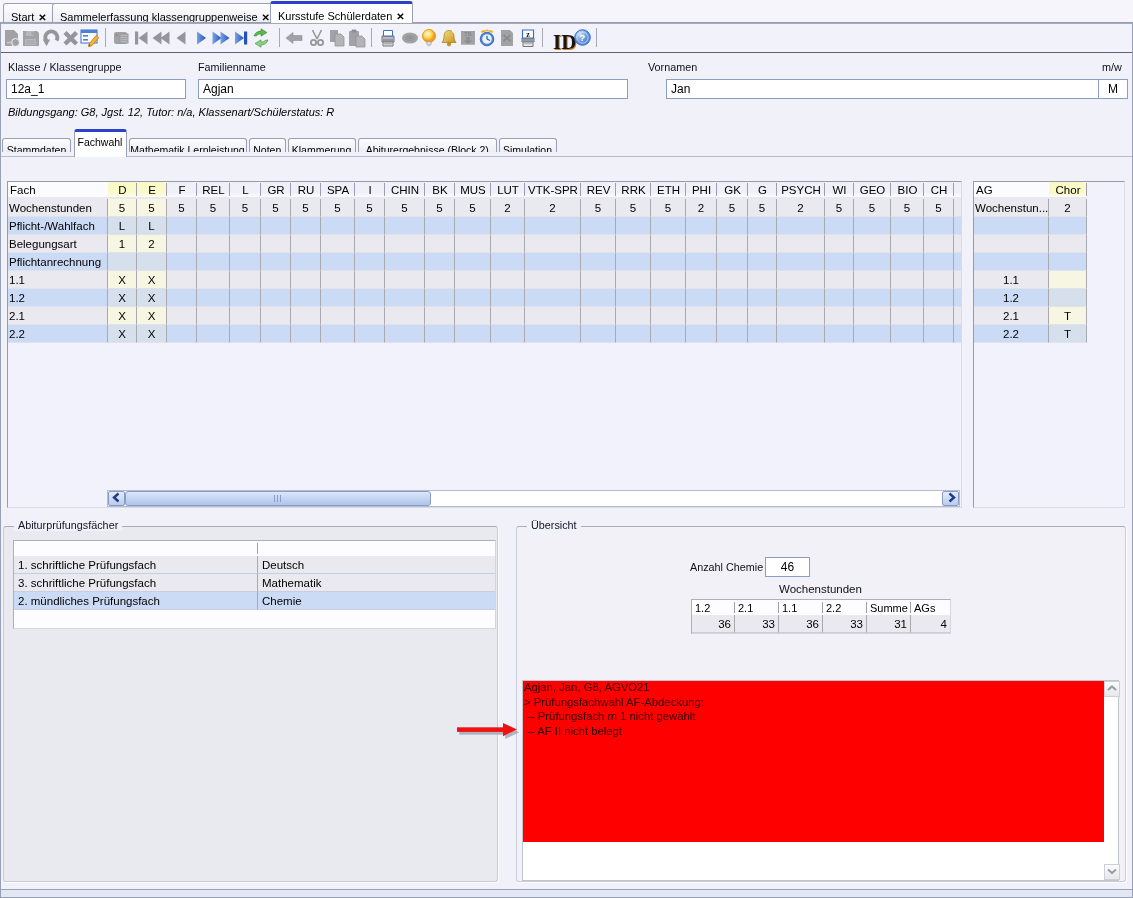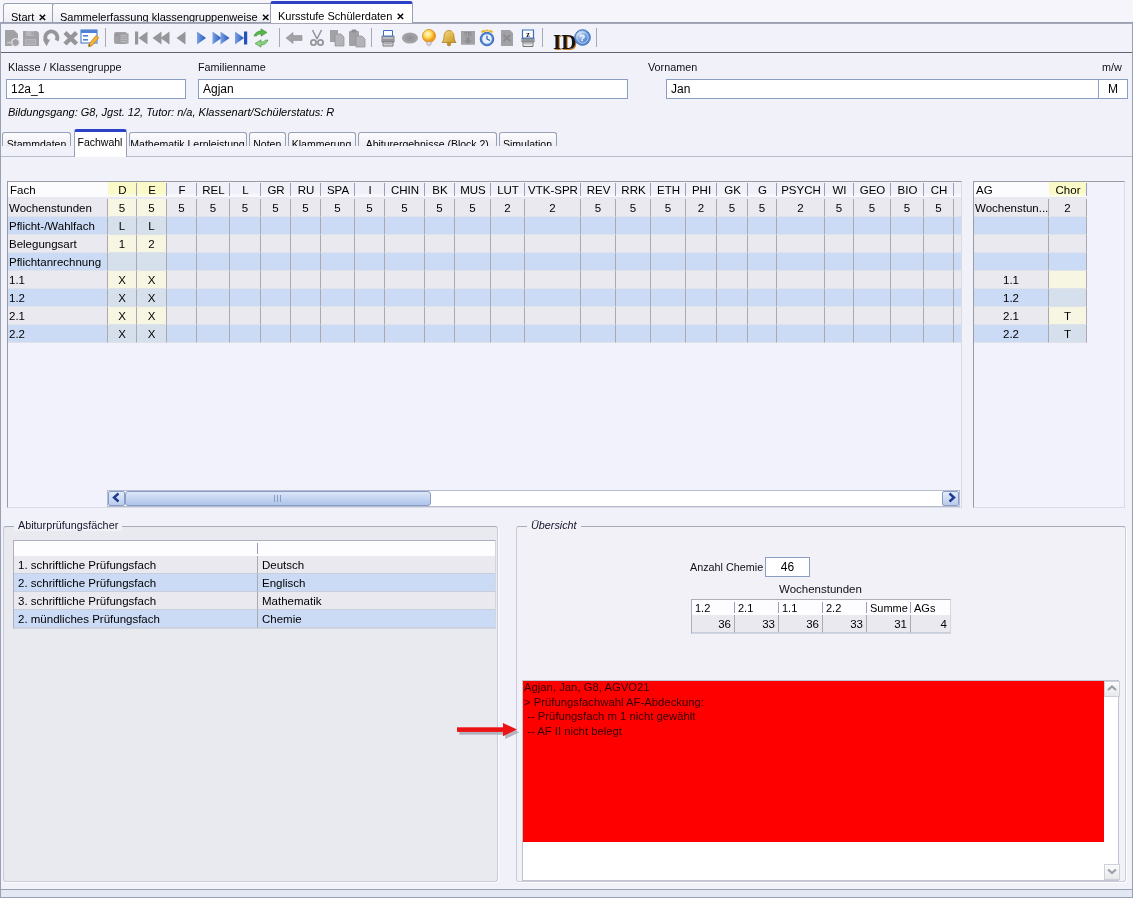--- a/index.html
+++ b/index.html
@@ -19,21 +19,21 @@
 .sep { position:absolute; top:4px; width:1px; height:19px; background:#a9a9b4; }
 .ticon { position:absolute; top:4px; width:20px; height:20px; }
 
 
 .flabel { position:absolute; font-size:10.8px; color:#101018; }
 .finput { position:absolute; height:20px; background:#fff; border:1px solid #8b9dc3; font-size:12px; padding:2px 4px; line-height:15px; }
 #bildung { position:absolute; left:8px; top:106px; font-style:italic; font-size:11px; }
 
 
 #subtabs { position:absolute; left:0; top:129px; width:1133px; height:28px; }
-.stab { position:absolute; top:3px; height:14px; background:linear-gradient(#fdfdfe,#ededf5); border:1px solid #97a0b4; border-bottom:none; border-radius:3px 3px 0 0; font-size:10.5px; line-height:23px; text-align:center; overflow:hidden; white-space:nowrap; }
+.stab { position:absolute; top:9px; height:14px; background:linear-gradient(#fdfdfe,#ededf5); border:1px solid #97a0b4; border-bottom:none; border-radius:3px 3px 0 0; font-size:10.5px; line-height:23px; text-align:center; overflow:hidden; white-space:nowrap; }
 .stab.active { top:0px; height:28px; background:#fff; border-top:3px solid #2b41c8; line-height:21px; z-index:3; }
 #subtabline { position:absolute; left:1px; top:156px; width:1131px; height:1px; background:#b7bccb; }
 
 
 table { border-collapse:separate; border-spacing:0; table-layout:fixed; }
 td, th { font-weight:normal; font-size:11.5px; height:18px; padding:0; overflow:hidden; white-space:nowrap; }
 
 
 #maintbl-wrap { position:absolute; left:7px; top:181px; width:955px; height:327px; background:#f2f2fc; border:1px solid #9a9ba5; border-right-color:#d9dce4; border-bottom-color:#d9dce4; overflow:hidden; }
 #agtbl-wrap { position:absolute; left:973px; top:181px; width:152px; height:327px; background:#f2f2fc; border:1px solid #9a9ba5; border-right-color:#d9dce4; border-bottom-color:#d9dce4; overflow:hidden; }
@@ -629,42 +629,38 @@
             <td>2.2</td>
             <td class="hl">T</td>
           </tr>
 </tbody>
       </table>
     </div>
 <div class="group" style="left:3px; top:526px; width:495px; height:356px; background:#e9e9f0;">
       <div class="gtitle" style="background:#f1f1f8;">Abiturprüfungsfächer</div>
     </div>
 <div class="group" style="left:516px; top:526px; width:610px; height:356px; background:#f1f1f7;">
-      <div class="gtitle" style="background:#f1f1f8;font-style:italic;">Übersicht</div>
+      <div class="gtitle" style="background:#f1f1f8;">Übersicht</div>
     </div>
 <div class="ltbl-wrap" style="left:13px; top:540px; width:483px; height:89px;">
       <table class="ltbl" style="width:483px">
 <colgroup>
           <col style="width:244px">
           <col style="width:239px">
         </colgroup>
 <tbody>
           <tr>
             <th>
               <i></i>
             </th>
             <th></th>
           </tr>
 <tr class="g">
             <td>1. schriftliche Prüfungsfach</td>
             <td>Deutsch</td>
-          </tr>
-<tr class="b">
-            <td>2. schriftliche Prüfungsfach</td>
-            <td>Englisch</td>
           </tr>
 <tr class="g">
             <td>3. schriftliche Prüfungsfach</td>
             <td>Mathematik</td>
           </tr>
 <tr class="b">
             <td>2. mündliches Prüfungsfach</td>
             <td>Chemie</td>
           </tr>
 </tbody>

